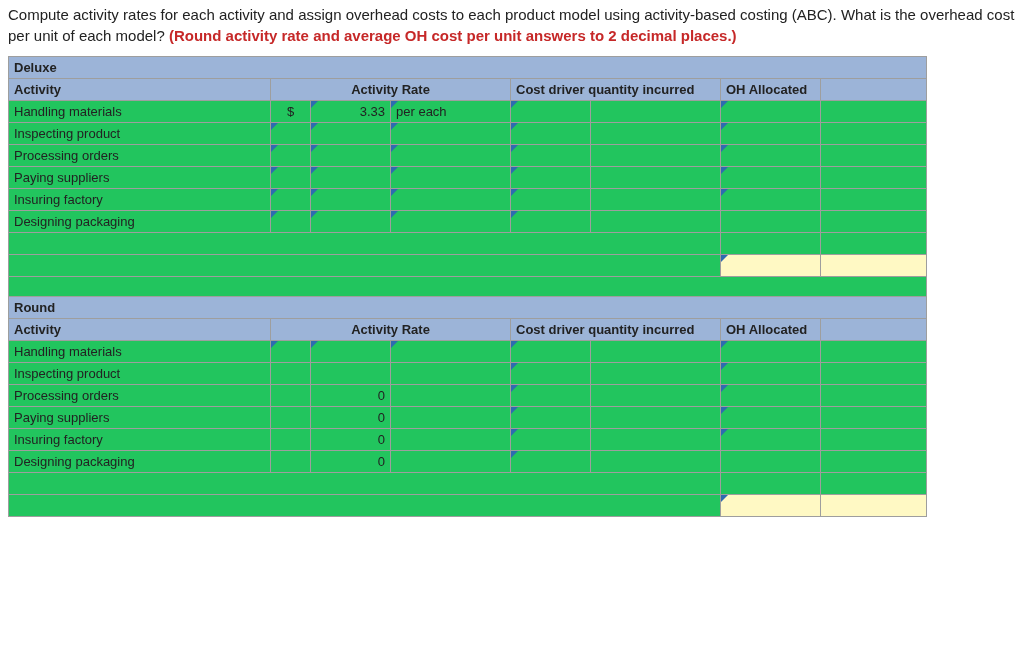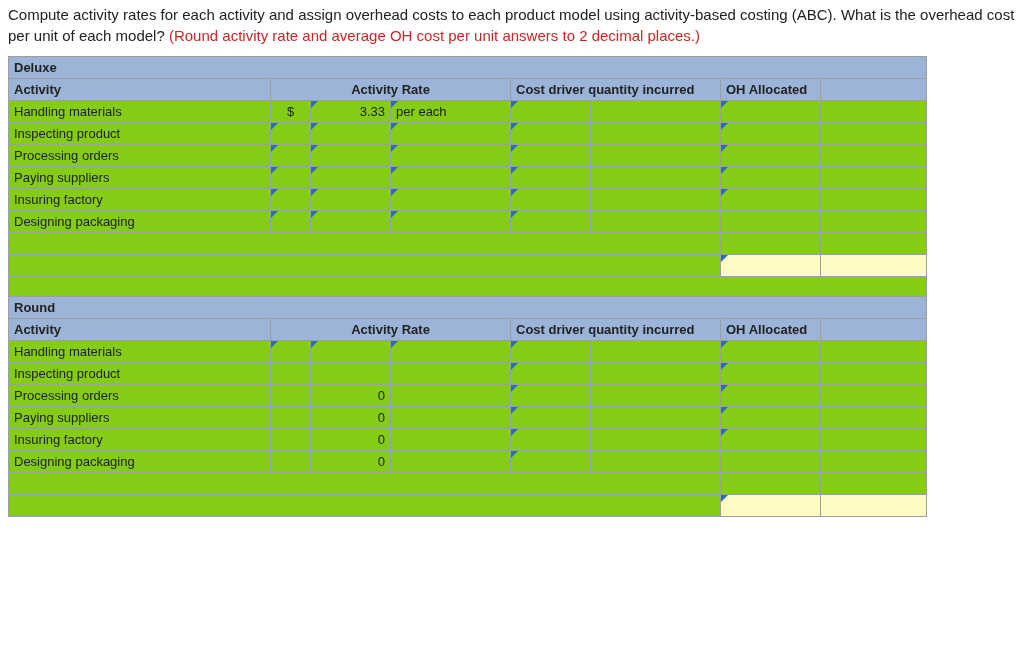--- a/index.html
+++ b/index.html
@@ -5,26 +5,26 @@
   * { box-sizing: border-box; }
   body {
     margin: 0;
     padding: 4px 8px;
     font-family: Arial, Helvetica, sans-serif;
     font-size: 14px;
     color: #222;
     background: #fff;
   }
   .question { font-size: 15px; line-height: 1.4; margin-bottom: 10px; }
-  .question .red { color: #c62828; font-weight: 400; }
+  .question .red { color: #c62828; font-weight: 700; }
   .grid {
     border: 1px solid #9e9e9e;
     border-collapse: collapse;
     width: 918px;
-    background: #84cc16;
+    background: #22c55e;
   }
   .grid td {
     border: 1px solid #9e9e9e;
     height: 22px;
     padding: 2px 5px;
     font-size: 13px;
     vertical-align: middle;
     white-space: nowrap;
     overflow: hidden;
   }

